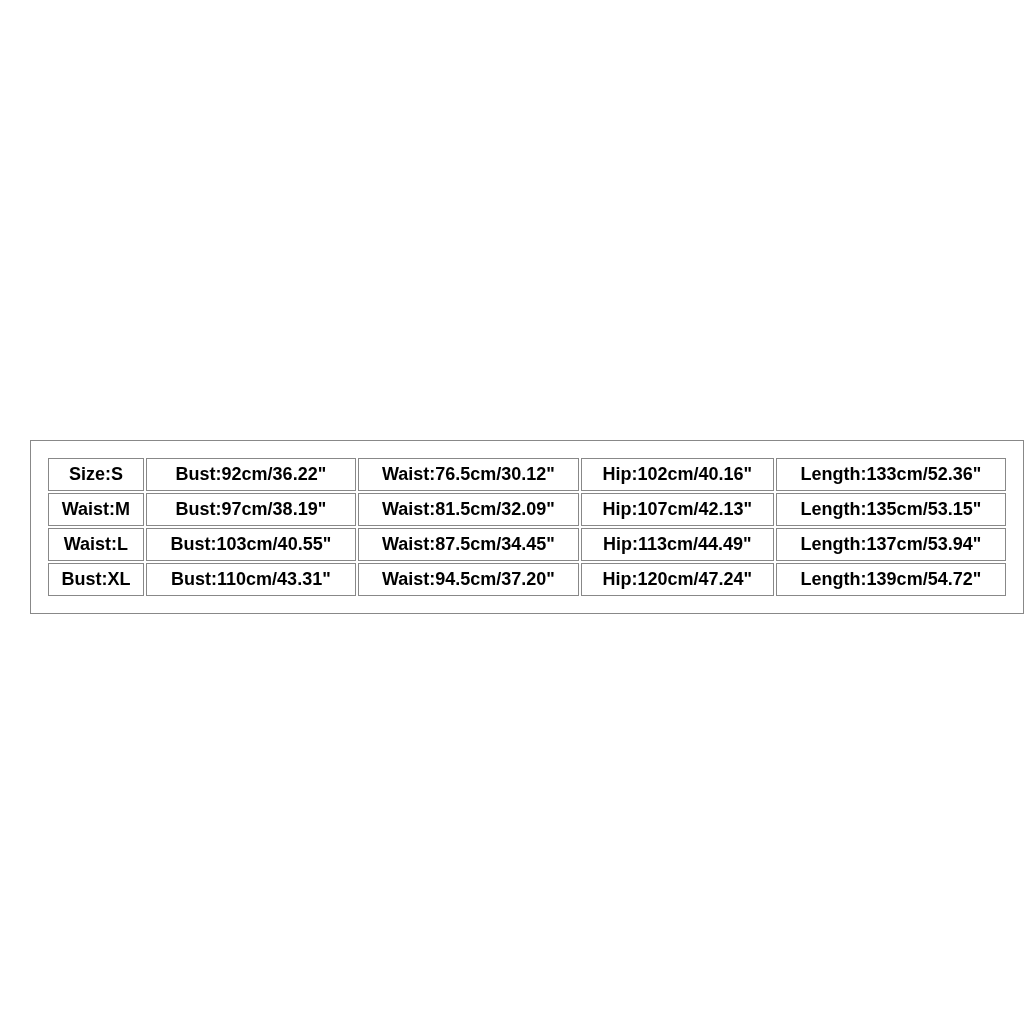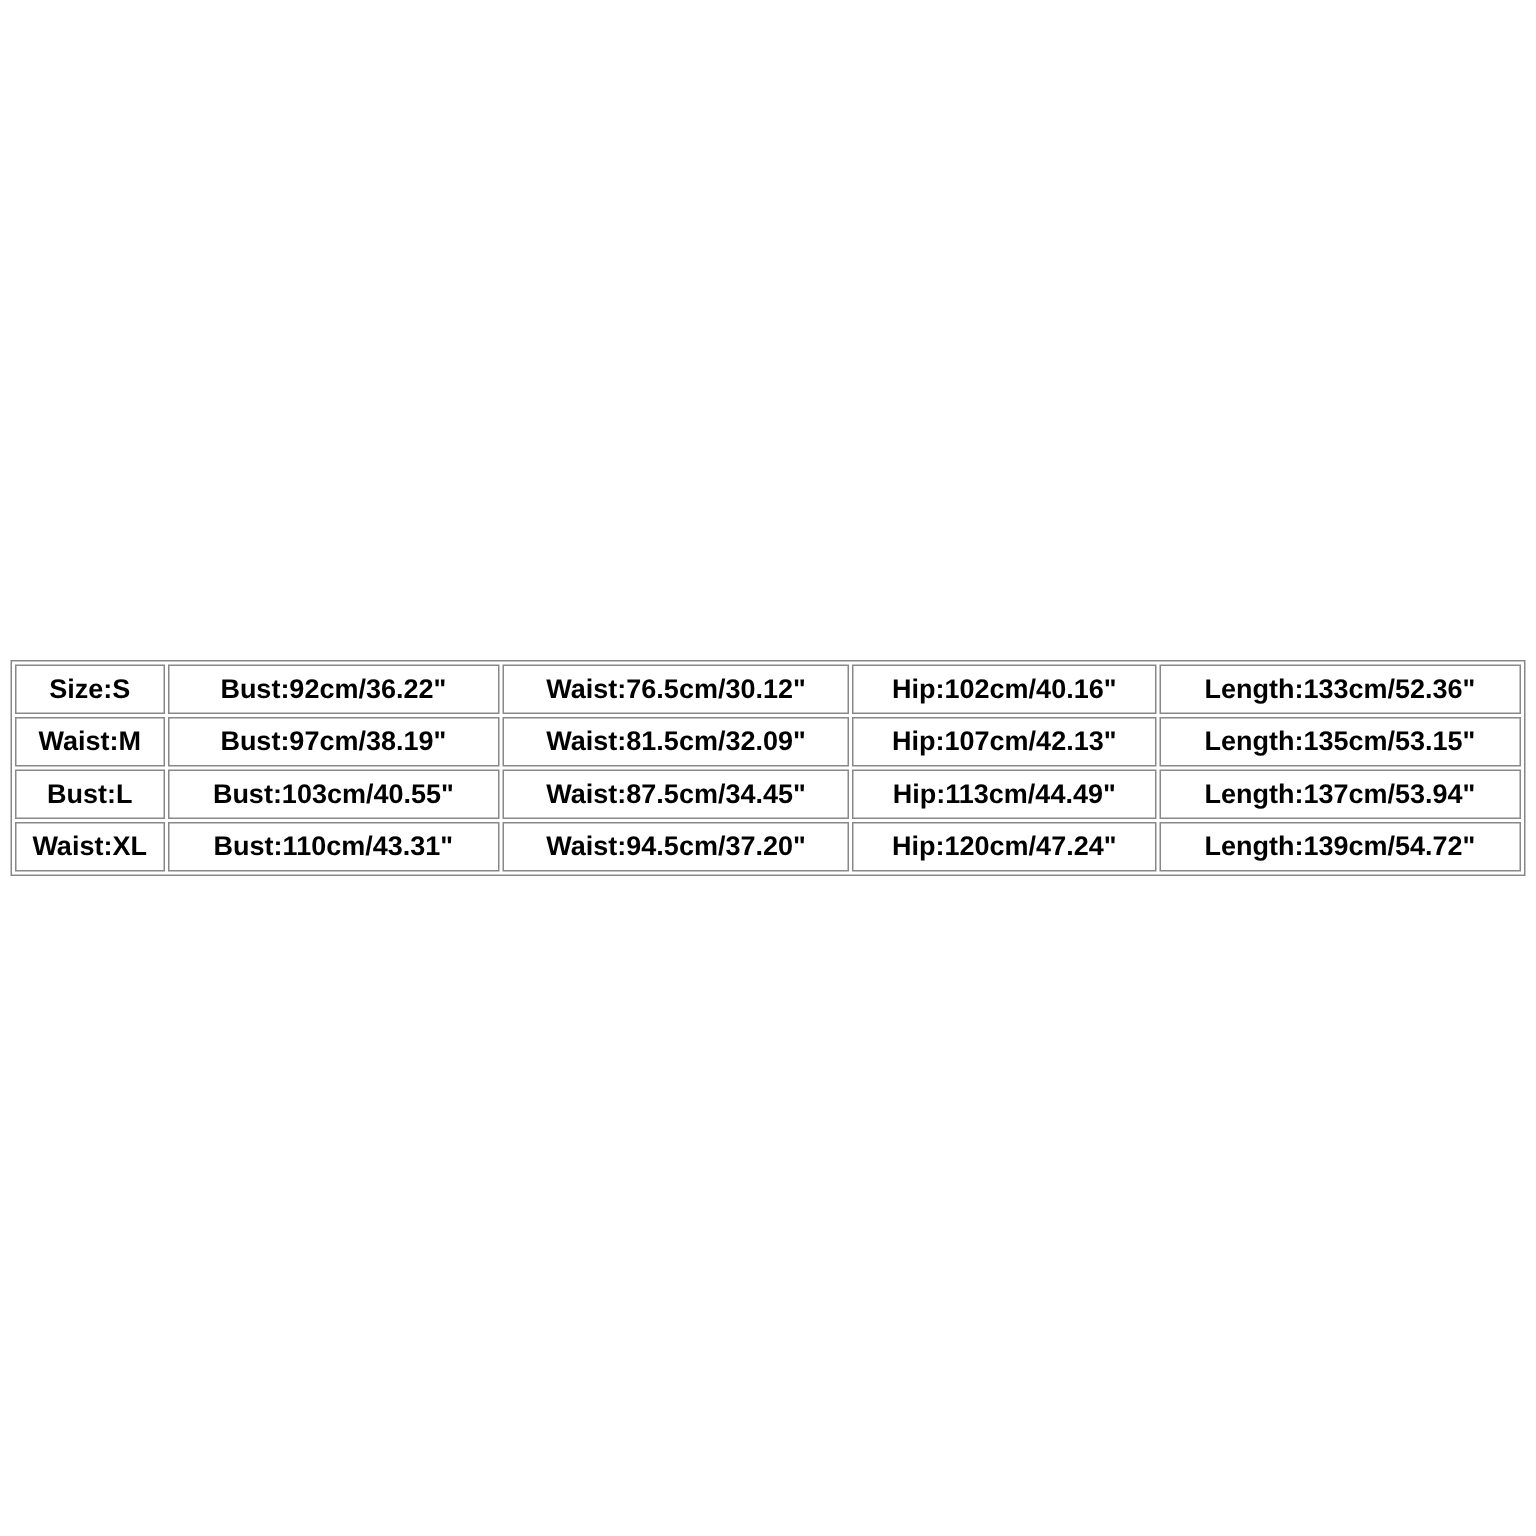--- a/index.html
+++ b/index.html
@@ -1,17 +1,17 @@
 <!DOCTYPE html>
 <html><head>
   <meta charset="utf-8">
   <style>
     * {
       margin: 0;
-      padding: 0;
+      padding: 15px;
       box-sizing: border-box;
     }
     body {
       width: 1024px;
       height: 1024px;
       background: #ffffff;
       font-family: Arial, Helvetica, sans-serif;
       display: flex;
       align-items: center;
       justify-content: center;
@@ -60,27 +60,27 @@
     <td class="col-length">Length:133cm/52.36"</td>
   </tr>
   <tr>
     <td class="col-size">Waist:M</td>
     <td class="col-bust">Bust:97cm/38.19"</td>
     <td class="col-waist">Waist:81.5cm/32.09"</td>
     <td class="col-hip">Hip:107cm/42.13"</td>
     <td class="col-length">Length:135cm/53.15"</td>
   </tr>
   <tr>
-    <td class="col-size">Bust:L</td>
+    <td class="col-size">Waist:L</td>
     <td class="col-bust">Bust:103cm/40.55"</td>
     <td class="col-waist">Waist:87.5cm/34.45"</td>
     <td class="col-hip">Hip:113cm/44.49"</td>
     <td class="col-length">Length:137cm/53.94"</td>
   </tr>
   <tr>
-    <td class="col-size">Waist:XL</td>
+    <td class="col-size">Bust:XL</td>
     <td class="col-bust">Bust:110cm/43.31"</td>
     <td class="col-waist">Waist:94.5cm/37.20"</td>
     <td class="col-hip">Hip:120cm/47.24"</td>
     <td class="col-length">Length:139cm/54.72"</td>
   </tr>
 </tbody>
   </table>
 
 </body></html>

